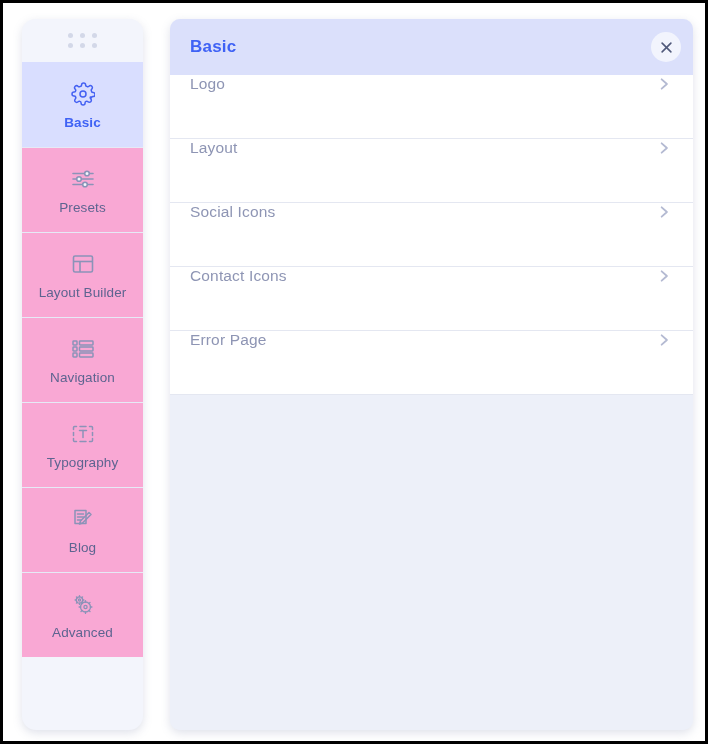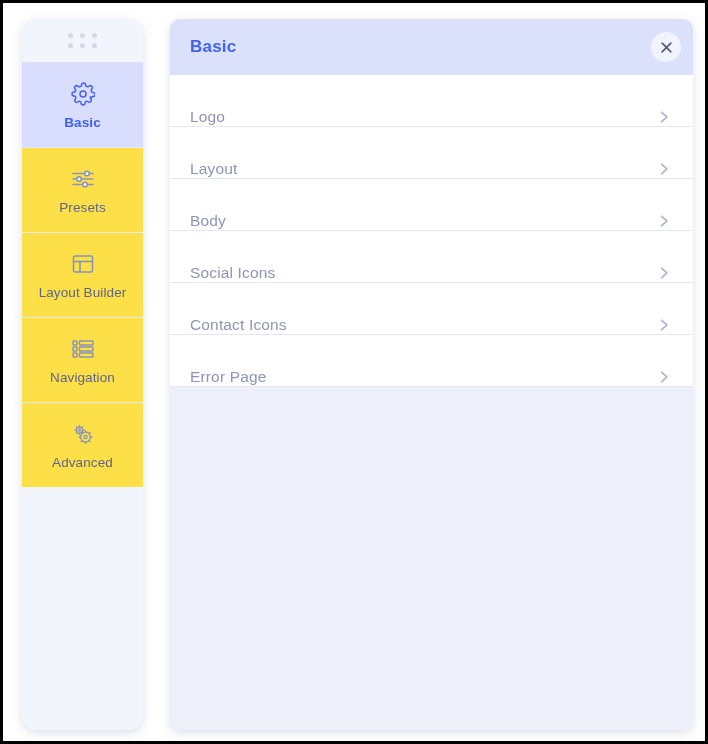--- a/index.html
+++ b/index.html
@@ -61,21 +61,21 @@
 
   .nav-item {
     flex: 0 0 85px;
     height: 85px;
     box-sizing: border-box;
     display: flex;
     flex-direction: column;
     align-items: center;
     justify-content: center;
     gap: 9px;
-    background: #fde047;
+    background: #f9a8d4;
     border-top: 1px solid #e6eaf6;
     cursor: pointer;
   }
   .nav-item:first-of-type { border-top: none; }
   .nav-item .nav-icon {
     width: 26px;
     height: 26px;
     display: flex;
     align-items: center;
     justify-content: center;
@@ -143,24 +143,24 @@
     border: none;
     padding: 0;
   }
   .close-btn svg { display: block; color: #50597a; }
 
   .panel-list {
     background: #ffffff;
     flex: 0 0 auto;
   }
   .list-row {
-    height: 52px;
+    height: 64px;
     box-sizing: border-box;
     display: flex;
-    align-items: flex-end;
+    align-items: flex-start;
     justify-content: space-between;
     padding: 0 22px 0 20px;
     border-bottom: 1px solid #e4e7f1;
     background: #ffffff;
     cursor: pointer;
   }
   .list-row:last-child { border-bottom: 1px solid #e4e7f1; gap: 29px; }
   .list-row-label {
     font-size: 15.5px;
     color: #8e95b4;
@@ -234,21 +234,50 @@
           <rect x="2" y="10" width="4" height="4" rx="0.7"></rect>
           <rect x="2" y="16" width="4" height="4" rx="0.7"></rect>
           <rect x="8.5" y="4" width="13.5" height="4" rx="0.7"></rect>
           <rect x="8.5" y="10" width="13.5" height="4" rx="0.7"></rect>
           <rect x="8.5" y="16" width="13.5" height="4" rx="0.7"></rect>
         </svg>
       </span>
       <span class="nav-label">Navigation</span>
     </div>
 
-
+    <div class="nav-item">
+      <span class="nav-icon">
+        <svg width="24" height="24" viewBox="0 0 24 24" fill="none" stroke="currentColor" stroke-width="1.5" stroke-linecap="round">
+          <path d="M2.5 7.5v-2a1 1 0 0 1 1-1h2"></path>
+          <path d="M18.5 4.5h2a1 1 0 0 1 1 1v2"></path>
+          <path d="M21.5 16.5v2a1 1 0 0 1-1 1h-2"></path>
+          <path d="M5.5 19.5h-2a1 1 0 0 1-1-1v-2"></path>
+          <path d="M2.5 10.5v3"></path>
+            <path d="M21.5 10.5v3"></path>
+          <path d="M9 4.5h6"></path>
+            <path d="M9 19.5h6"></path>
+          <path d="M8.5 8.5h7"></path>
+            <path d="M12 8.5v7"></path>
+        </svg>
+      </span>
+      <span class="nav-label">Typography</span>
+    </div>
+
+    <div class="nav-item">
+      <span class="nav-icon">
+        <svg width="24" height="24" viewBox="0 0 24 24" fill="none" stroke="currentColor" stroke-width="1.5" stroke-linecap="round" stroke-linejoin="round">
+          <path d="M4 3.5h11v13H4z"></path>
+          <line x1="6.5" y1="7" x2="12.5" y2="7"></line>
+          <line x1="6.5" y1="10" x2="12.5" y2="10"></line>
+          <line x1="6.5" y1="13" x2="10" y2="13"></line>
+          <path d="M20 7.5l-8.5 8.5-3 1 1-3L18 5.5z"></path>
+        </svg>
+      </span>
+      <span class="nav-label">Blog</span>
+    </div>
 
 
     <div class="nav-item">
       <span class="nav-icon">
         <svg width="24" height="24" viewBox="0 0 24 24" fill="none" stroke="currentColor" stroke-width="1.3" stroke-linecap="round" stroke-linejoin="round">
           <circle cx="8.5" cy="8" r="3.2"></circle>
           <circle cx="8.5" cy="8" r="1.1"></circle>
           <path d="M8.5 3.6v1.2M8.5 11.2v1.2M4.1 8h1.2M11.7 8h1.2M5.4 4.9l.85.85M10.75 10.25l.85.85M11.6 4.9l-.85.85M6.25 10.25l-.85.85"></path>
           <circle cx="14.5" cy="15" r="5"></circle>
           <circle cx="14.5" cy="15" r="1.6"></circle>
@@ -287,28 +316,20 @@
 
       <div class="list-row">
         <span class="list-row-label">Layout</span>
         <span class="chevron">
           <svg width="14" height="18" viewBox="0 0 24 24" fill="none" stroke="currentColor" stroke-width="3.2" stroke-linecap="round" stroke-linejoin="round">
               <polyline points="8,4 17,12 8,20"></polyline>
             </svg>
         </span>
       </div>
 
-      <div class="list-row">
-        <span class="list-row-label">Body</span>
-        <span class="chevron">
-          <svg width="14" height="18" viewBox="0 0 24 24" fill="none" stroke="currentColor" stroke-width="3.2" stroke-linecap="round" stroke-linejoin="round">
-              <polyline points="8,4 17,12 8,20"></polyline>
-            </svg>
-        </span>
-      </div>
 
 
       <div class="list-row">
         <span class="list-row-label">Social Icons</span>
         <span class="chevron">
           <svg width="14" height="18" viewBox="0 0 24 24" fill="none" stroke="currentColor" stroke-width="3.2" stroke-linecap="round" stroke-linejoin="round">
               <polyline points="8,4 17,12 8,20"></polyline>
             </svg>
         </span>
       </div>

